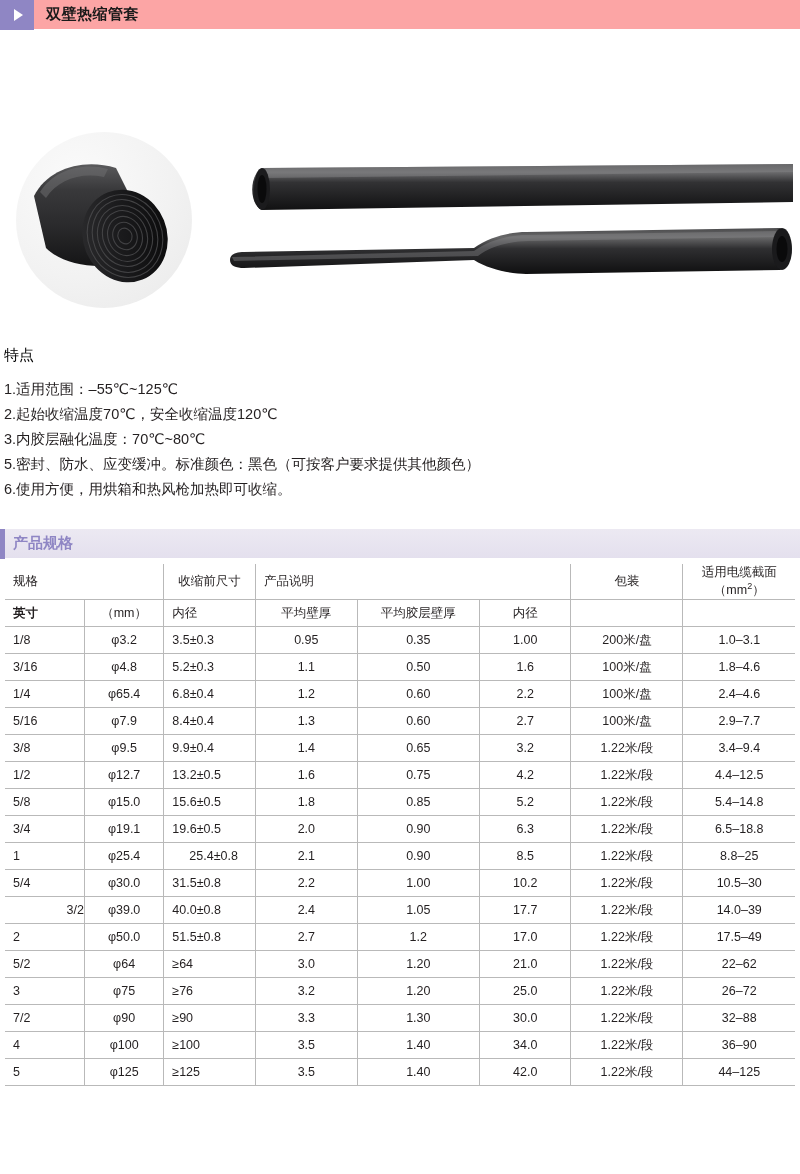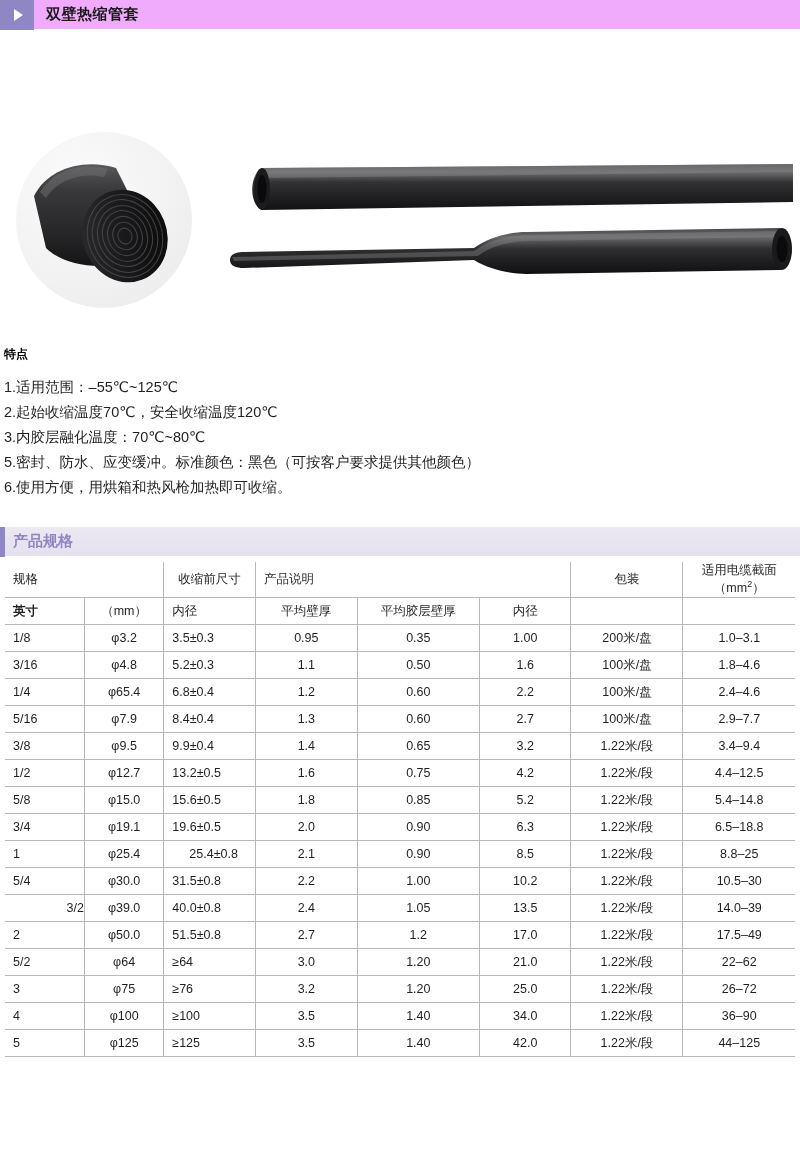--- a/index.html
+++ b/index.html
@@ -11,21 +11,21 @@
     font-family: "Liberation Sans", "DejaVu Sans", sans-serif;
     color: #231f20;
     position: relative;
     overflow: hidden;
   }
 
   
   .header {
     width: 800px;
     height: 30px;
-    background: #f0abfc;
+    background: #fca5a5;
     display: flex;
     align-items: center;
     padding: 0;
     border-bottom: 1px solid #ffffff;
   }
   .header-arrow {
     width: 34px;
     height: 30px;
     background: #8f86c4;
     display: flex;
@@ -87,22 +87,22 @@
   .tube-taper {
     position: absolute;
     left: 222px;
     top: 196px;
     width: 572px;
     height: 70px;
   }
 
   
   .section-title-plain {
-    font-size: 12px;
-    font-weight: bold;
+    font-size: 15px;
+    font-weight: normal;
     color: #000;
     margin: 0 0 4px 4px;
     padding-top: 6px;
   }
   .features {
     margin: 0;
     padding: 8px 0 0 4px;
   }
   .features li {
     list-style: none;
@@ -387,21 +387,21 @@
         <td class="col-id2">10.2</td>
         <td class="col-pack">1.22米/段</td>
         <td class="col-cable">10.5–30</td>
       </tr>
       <tr>
         <td class="col-inch" style="text-align: right; padding-left: 8px;">3/2</td>
         <td class="col-mm">φ39.0</td>
         <td class="col-id1" style="text-align: left; padding-left: 8px;">40.0±0.8</td>
         <td class="col-wall">2.4</td>
         <td class="col-glue">1.05</td>
-        <td class="col-id2">13.5</td>
+        <td class="col-id2">17.7</td>
         <td class="col-pack">1.22米/段</td>
         <td class="col-cable">14.0–39</td>
       </tr>
       <tr>
         <td class="col-inch" style="text-align: left; padding-left: 8px;">2</td>
         <td class="col-mm">φ50.0</td>
         <td class="col-id1" style="text-align: left; padding-left: 8px;">51.5±0.8</td>
         <td class="col-wall">2.7</td>
         <td class="col-glue">1.2</td>
         <td class="col-id2">17.0</td>
@@ -422,20 +422,30 @@
         <td class="col-inch" style="text-align: left; padding-left: 8px;">3</td>
         <td class="col-mm">φ75</td>
         <td class="col-id1" style="text-align: left; padding-left: 8px;">≥76</td>
         <td class="col-wall">3.2</td>
         <td class="col-glue">1.20</td>
         <td class="col-id2">25.0</td>
         <td class="col-pack">1.22米/段</td>
         <td class="col-cable">26–72</td>
       </tr>
       <tr>
+        <td class="col-inch" style="text-align: left; padding-left: 8px;">7/2</td>
+        <td class="col-mm">φ90</td>
+        <td class="col-id1" style="text-align: left; padding-left: 8px;">≥90</td>
+        <td class="col-wall">3.3</td>
+        <td class="col-glue">1.30</td>
+        <td class="col-id2">30.0</td>
+        <td class="col-pack">1.22米/段</td>
+        <td class="col-cable">32–88</td>
+      </tr>
+      <tr>
         <td class="col-inch" style="text-align: left; padding-left: 8px;">4</td>
         <td class="col-mm">φ100</td>
         <td class="col-id1" style="text-align: left; padding-left: 8px;">≥100</td>
         <td class="col-wall">3.5</td>
         <td class="col-glue">1.40</td>
         <td class="col-id2">34.0</td>
         <td class="col-pack">1.22米/段</td>
         <td class="col-cable">36–90</td>
       </tr>
       <tr>

